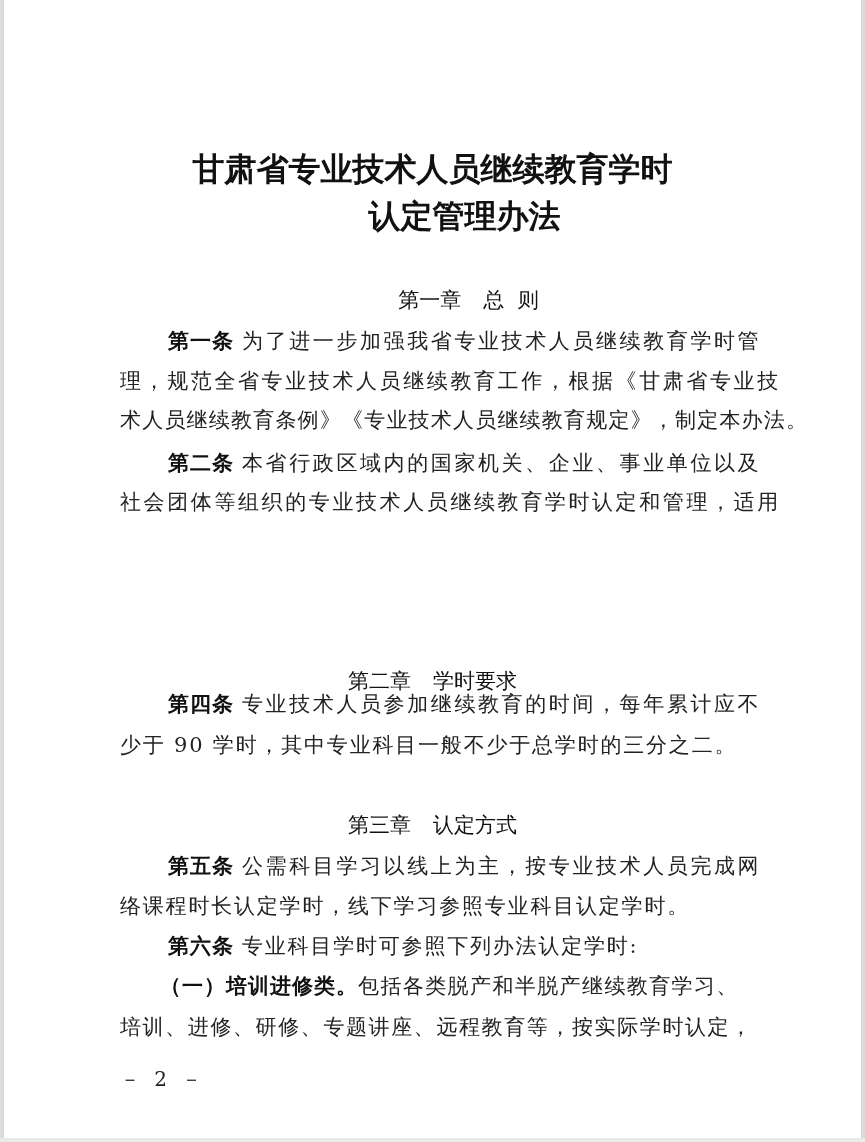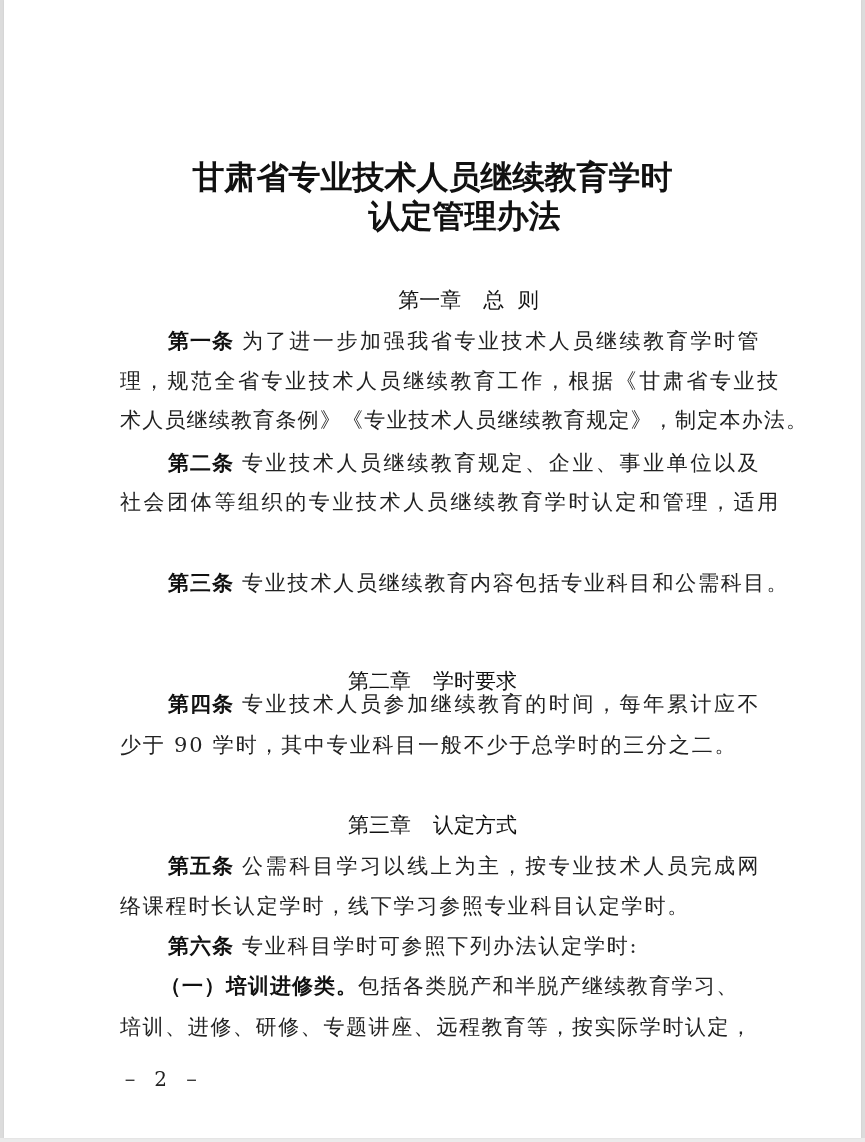--- a/index.html
+++ b/index.html
@@ -34,21 +34,21 @@
       position: absolute;
       left: 0;
       width: 857px;
       text-align: center;
       font-family: "DejaVu Serif", "Liberation Serif", serif;
       font-weight: bold;
       font-size: 32px;
       letter-spacing: 0px;
       color: #111;
     }
-    .title.l1 { top: 148px; margin-top: 8px; }
+    .title.l1 { top: 148px; }
     .title.l2 { top: 195px; padding-left: 32px; }
     .chapter {
       position: absolute;
       left: 0;
       width: 857px;
       text-align: center;
       font-family: "DejaVu Sans", "Liberation Sans", sans-serif;
       font-size: 21px;
       color: #111;
     }
@@ -94,27 +94,24 @@
     <span class="num">第一章</span><span style="white-space:pre;">总  则</span>
   </div>
 
   <div class="line indent" style="top:327px;">
     <span class="lead">第一条</span><span>为了进一步加强我省专业技术人员继续教育学时管</span>
   </div>
   <div class="line" style="top:367px;">理，规范全省专业技术人员继续教育工作，根据《甘肃省专业技</div>
   <div class="line" style="top:406px; letter-spacing:1.2px;">术人员继续教育条例》《专业技术人员继续教育规定》，制定本办法。</div>
 
   <div class="line indent" style="top:449px;">
-    <span class="lead">第二条</span><span>专业技术人员继续教育规定、企业、事业单位以及</span>
+    <span class="lead">第二条</span><span>本省行政区域内的国家机关、企业、事业单位以及</span>
   </div>
   <div class="line" style="top:488px;">社会团体等组织的专业技术人员继续教育学时认定和管理，适用</div>
 
-  <div class="line indent" style="top:569px; letter-spacing:1.8px;">
-    <span class="lead">第三条</span><span>专业技术人员继续教育内容包括专业科目和公需科目。</span>
-  </div>
 
   <div class="chapter" style="top:667px;">
     <span class="num">第二章</span><span>学时要求</span>
   </div>
 
   <div class="line indent" style="top:690px;">
     <span class="lead">第四条</span><span>专业技术人员参加继续教育的时间，每年累计应不</span>
   </div>
   <div class="line" style="top:731px; letter-spacing:1.8px;">少于 90 学时，其中专业科目一般不少于总学时的三分之二。</div>
 

